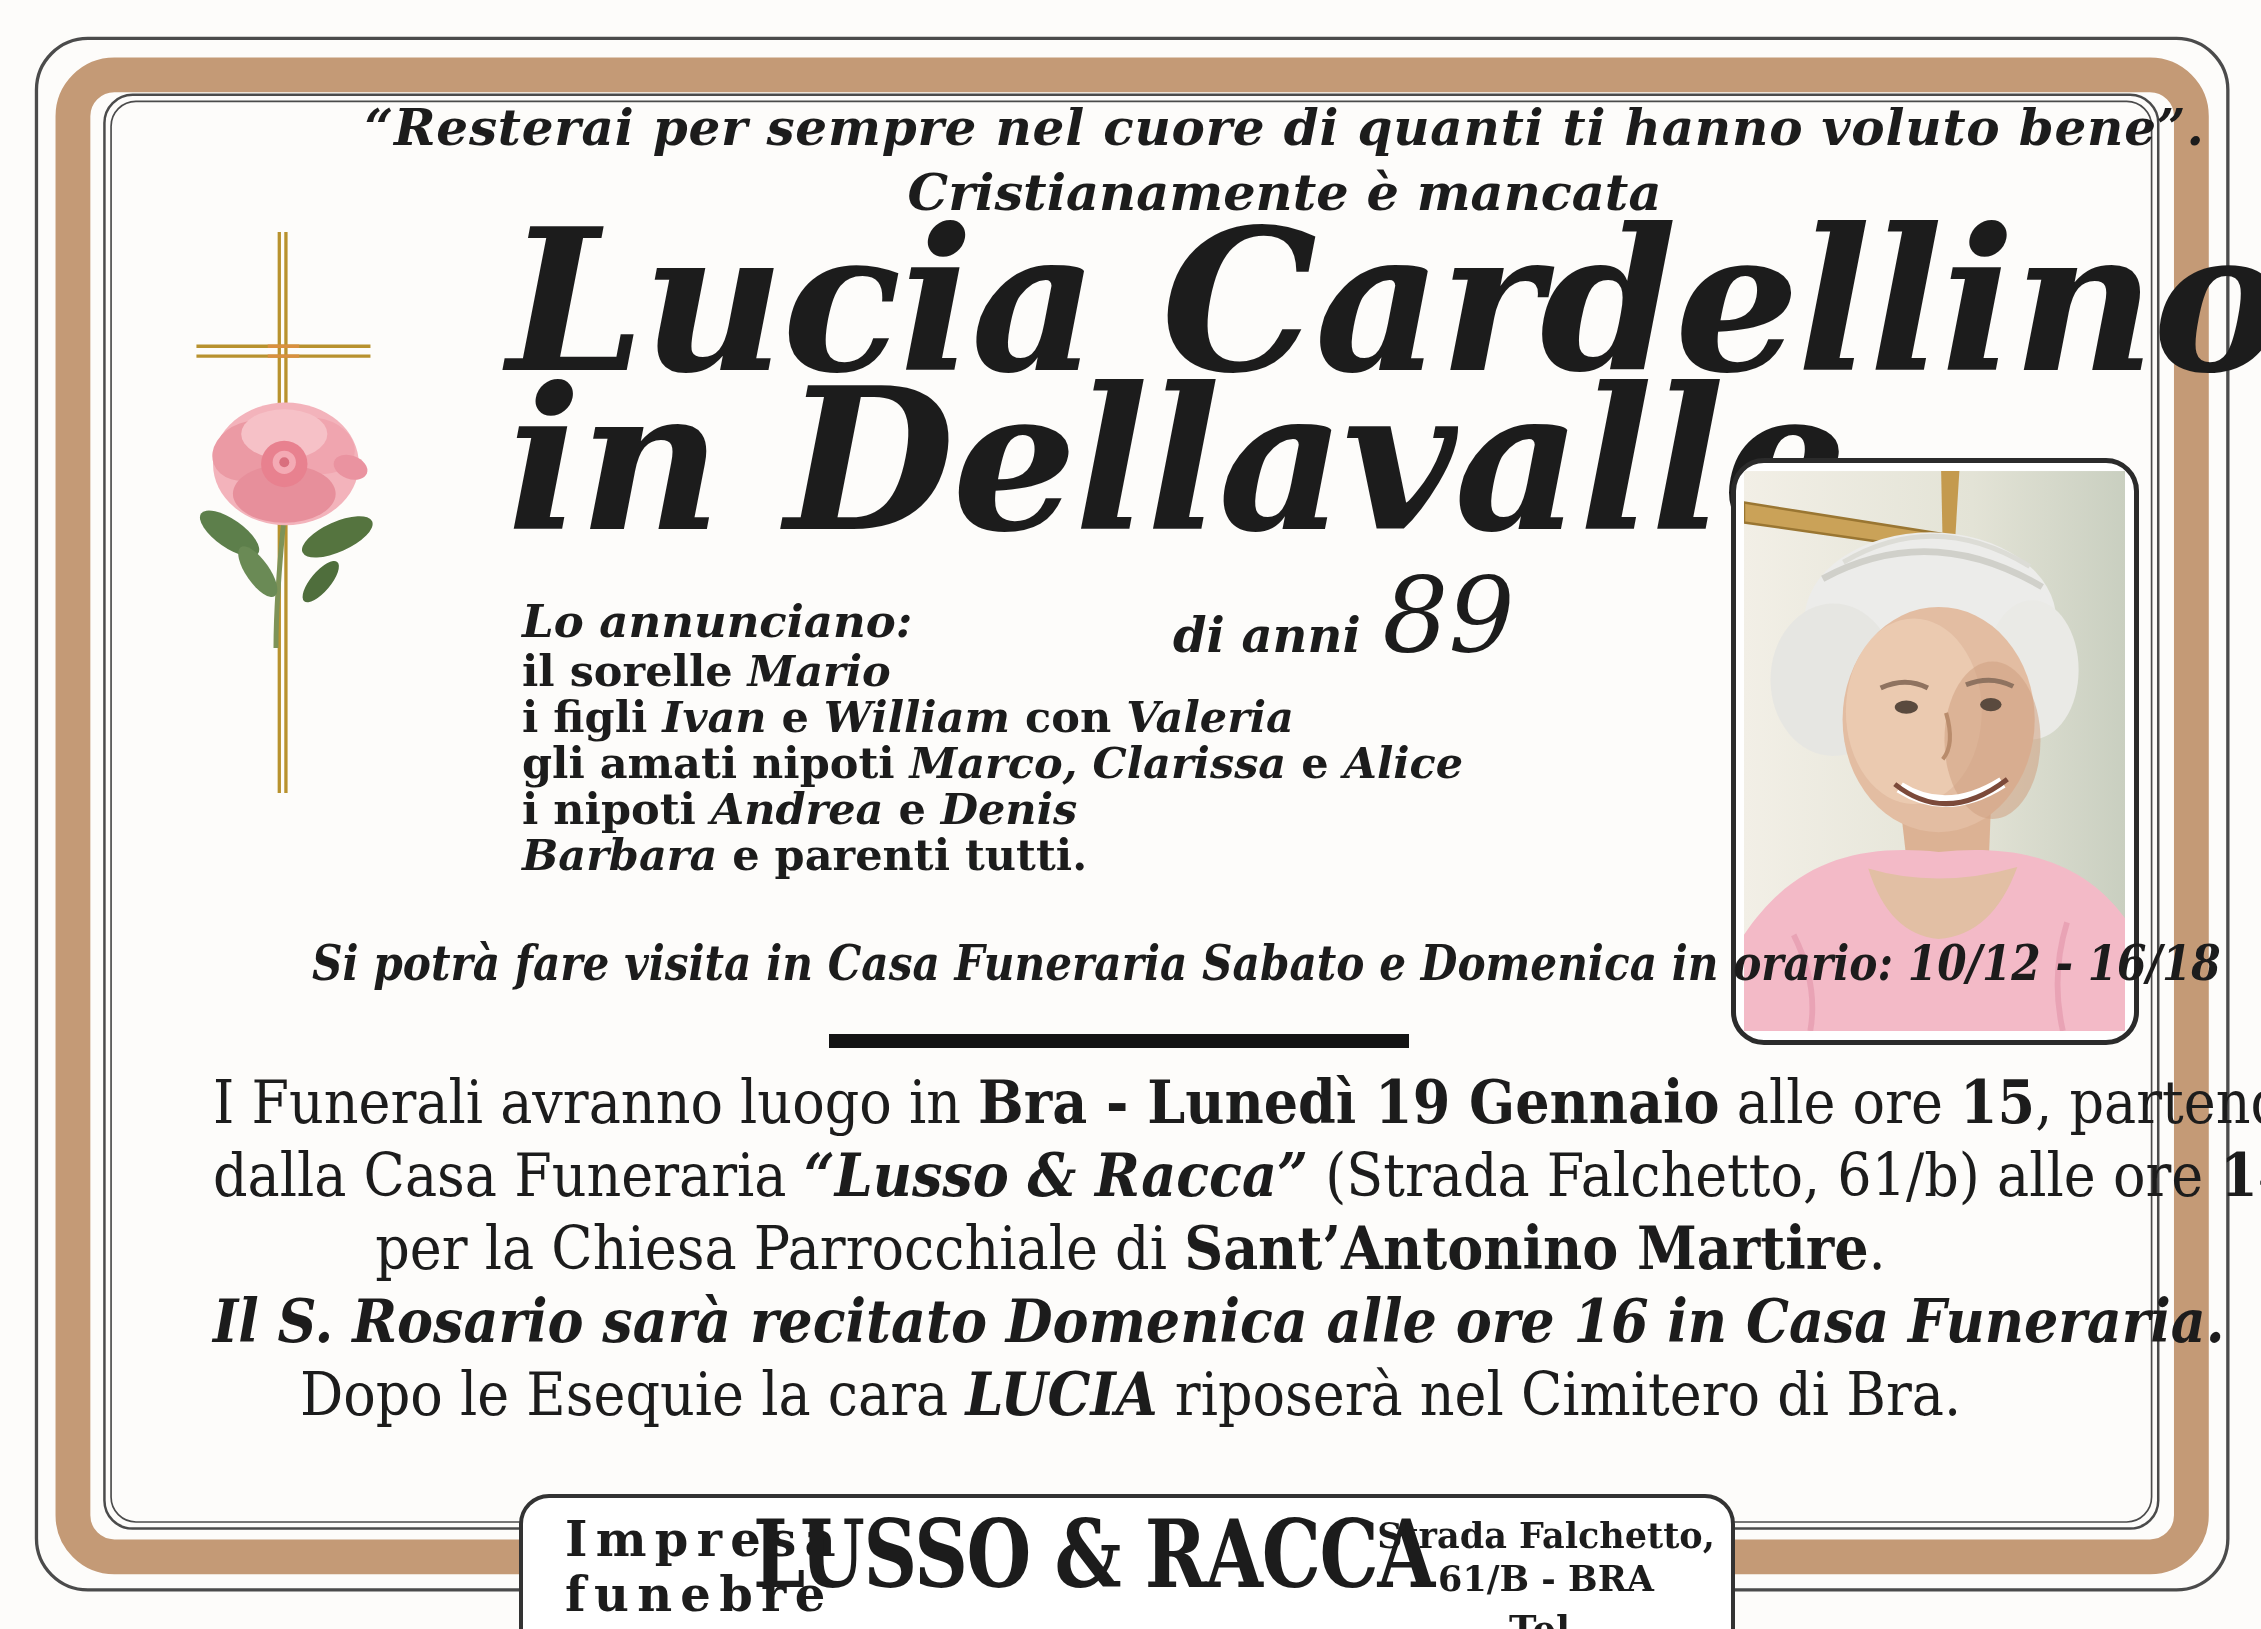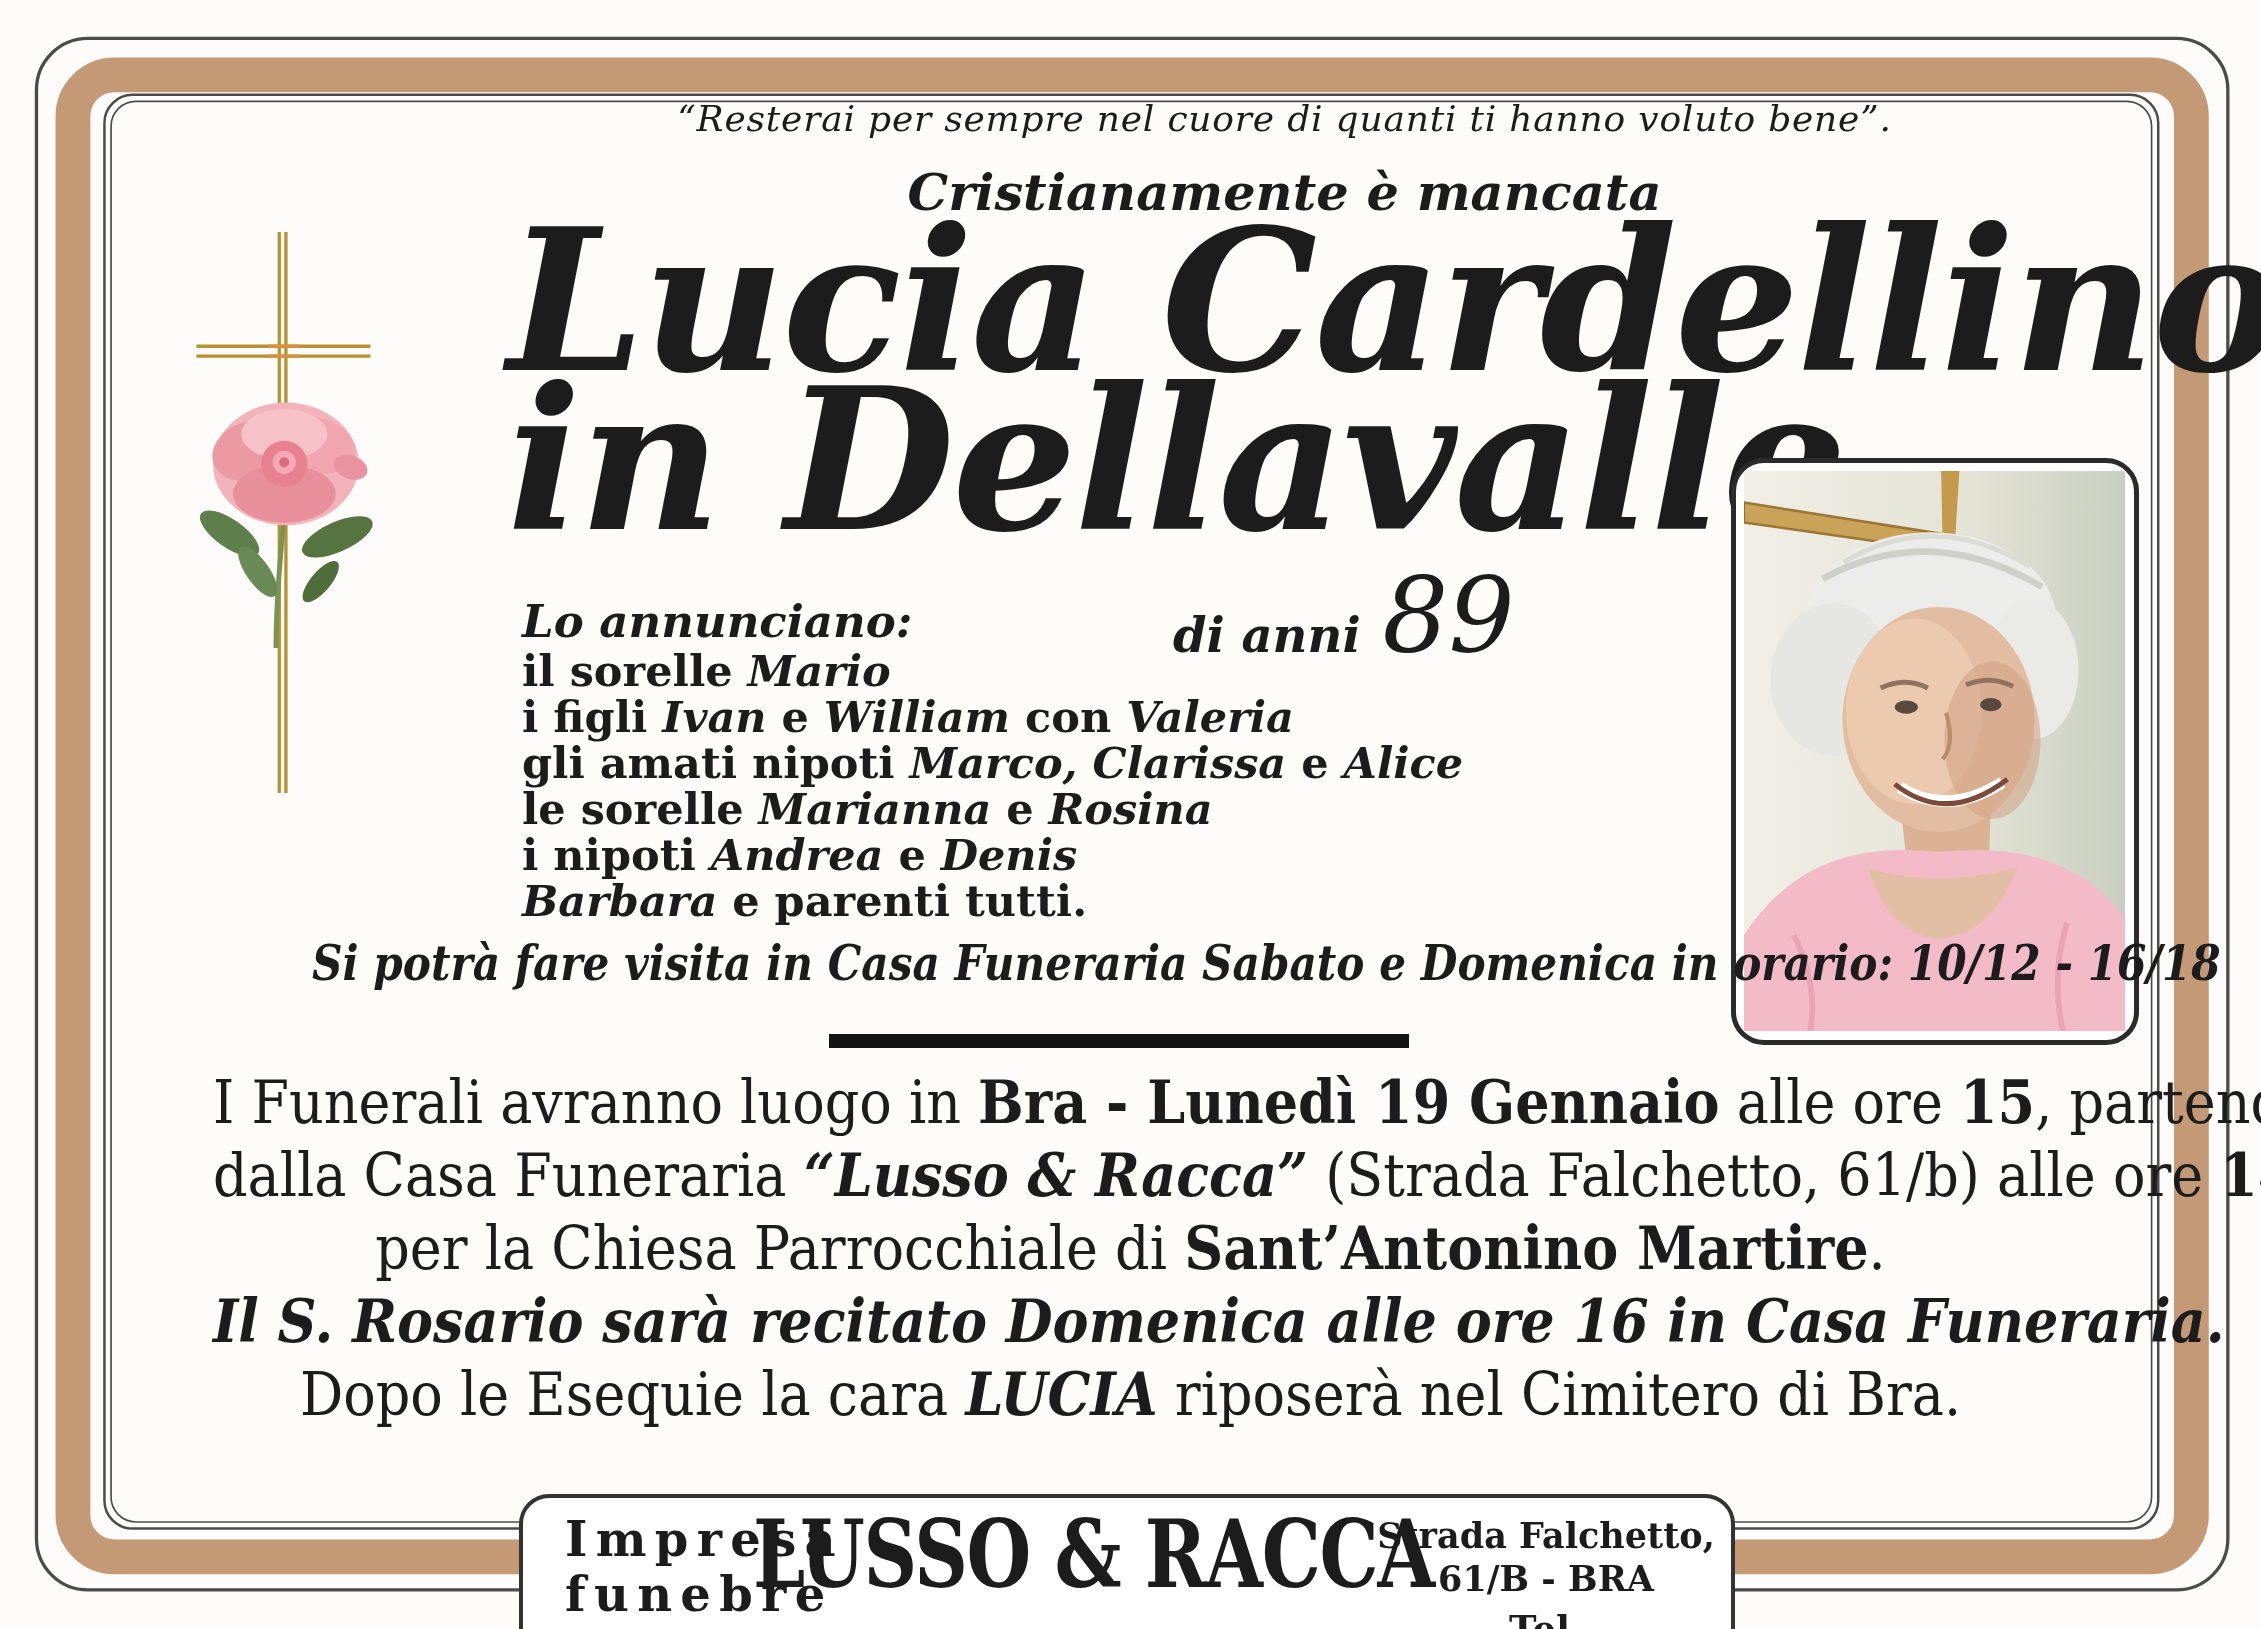--- a/index.html
+++ b/index.html
@@ -9,21 +9,21 @@
     font-family:"DejaVu Serif","Liberation Serif",serif;
   }
   .abs{position:absolute;}
   svg{display:block;}
 
   
   .frame{left:0;top:0;z-index:1;}
 
   
   .toprow{left:348px;width:1873px;text-align:center;z-index:2;}
-  .quote{top:98px;font-size:36px;font-weight:400;font-style:italic;letter-spacing:0.8px;}
+  .quote{top:98px;font-size:50px;font-weight:700;font-style:italic;letter-spacing:0.8px;}
   .intro{top:162px;font-size:51px;font-weight:700;font-style:italic;}
 
   
   .name-block{left:507px;top:222px;z-index:2;line-height:159px;white-space:nowrap;}
   .name-line{font-size:196px;font-weight:700;font-style:italic;letter-spacing:-2.5px;}
 
   
   .announce-label{left:522px;top:595px;font-size:45px;font-weight:700;font-style:italic;z-index:2;text-align:right;}
   .age-group{left:1173px;top:564px;display:flex;align-items:baseline;gap:21.6px;z-index:2;}
   .age-label{font-size:48px;font-weight:700;font-style:italic;}
@@ -152,21 +152,20 @@
   <div class="abs announce-label">Lo annunciano:</div>
   <div class="abs age-group">
     <span class="age-label">di anni</span>
     <span class="age-value">89</span>
   </div>
 
   <div class="abs family-block">
     <div class="fam-line"><span class="seg-p">il sorelle </span><span class="seg-n">Mario</span></div>
     <div class="fam-line"><span class="seg-p">i figli </span><span class="seg-n">Ivan</span><span class="seg-p"> e </span><span class="seg-n">William</span><span class="seg-p"> con </span><span class="seg-n">Valeria</span></div>
     <div class="fam-line"><span class="seg-p">gli amati nipoti </span><span class="seg-n">Marco, Clarissa</span><span class="seg-p"> e </span><span class="seg-n">Alice</span></div>
-    <div class="fam-line"><span class="seg-p">le sorelle </span><span class="seg-n">Marianna</span><span class="seg-p"> e </span><span class="seg-n">Rosina</span></div>
     <div class="fam-line"><span class="seg-p">i nipoti </span><span class="seg-n">Andrea</span><span class="seg-p"> e </span><span class="seg-n">Denis</span></div>
     <div class="fam-line"><span class="seg-n">Barbara</span><span class="seg-p"> e parenti tutti.</span></div>
   </div>
 
   <div class="abs visit-line">Si potrà fare visita in Casa Funeraria Sabato e Domenica in orario: 10/12 - 16/18</div>
 
   <div class="abs divider"></div>
 
   <div class="abs funeral-block">
     <div class="fun-line"><span class="fn-p">I Funerali avranno luogo in </span><span class="fn-b">Bra - Lunedì 19 Gennaio</span><span class="fn-p"> alle ore </span><span class="fn-b">15</span><span class="fn-p">, partendo</span></div>

